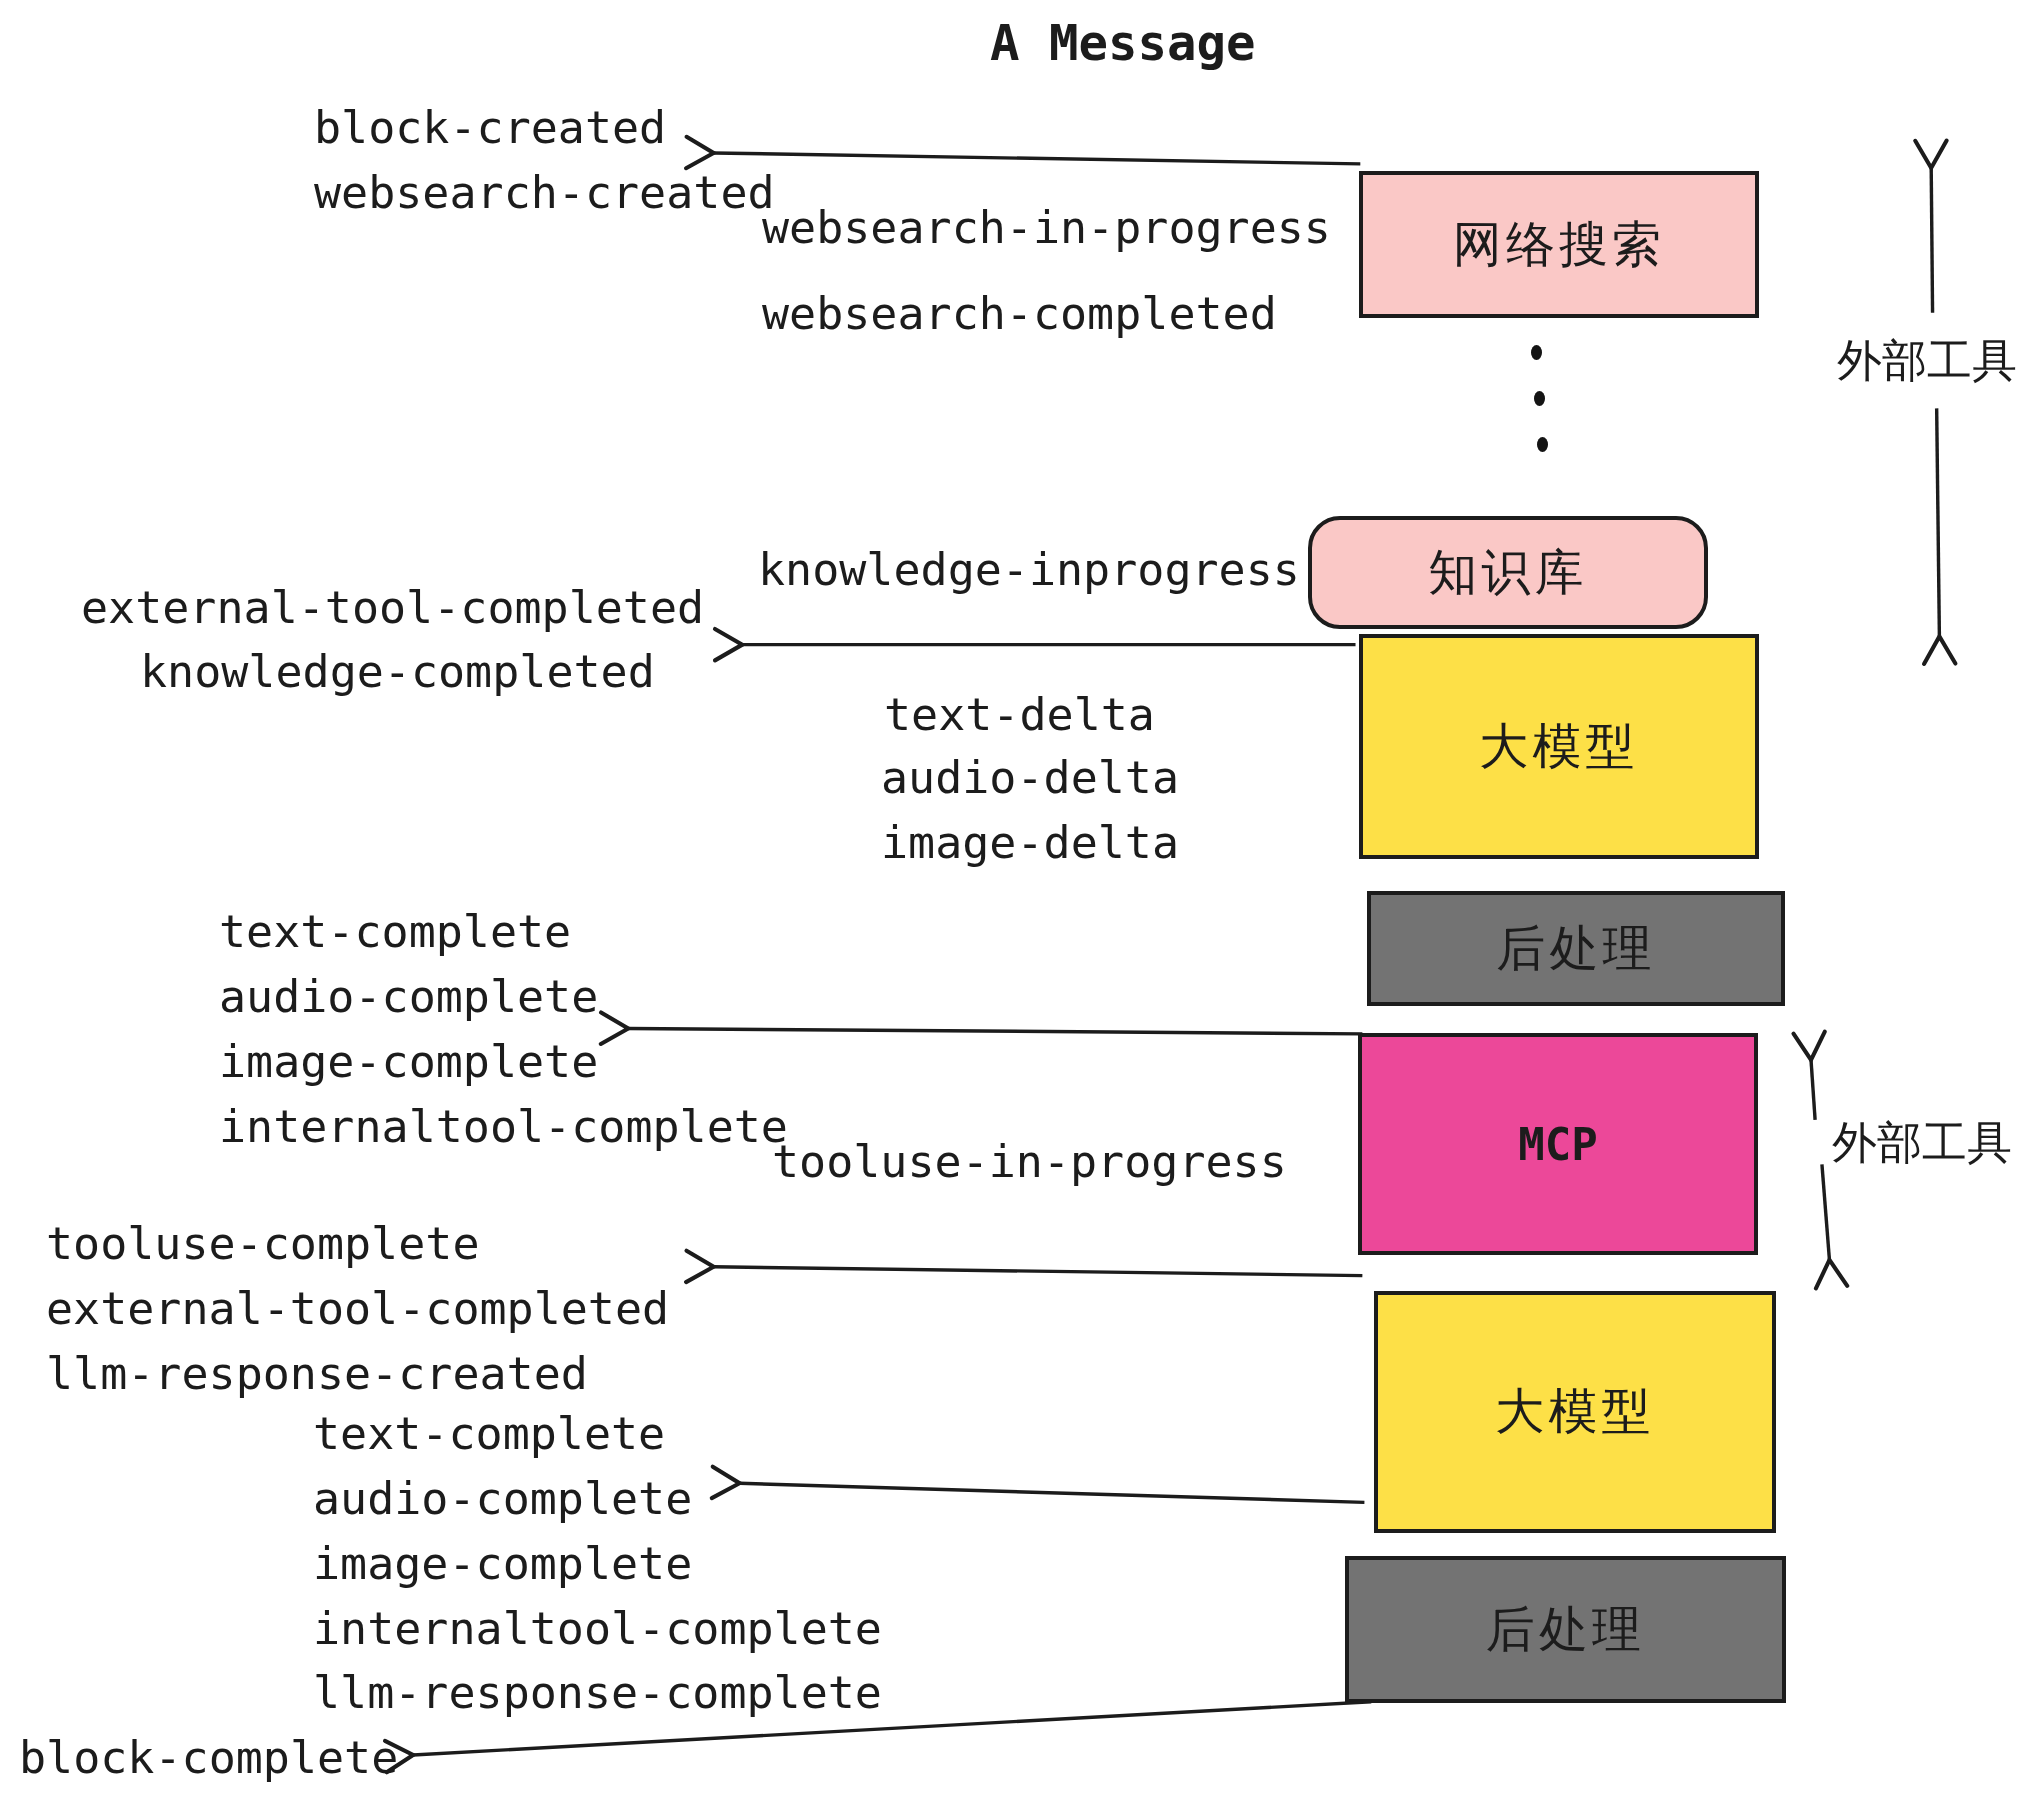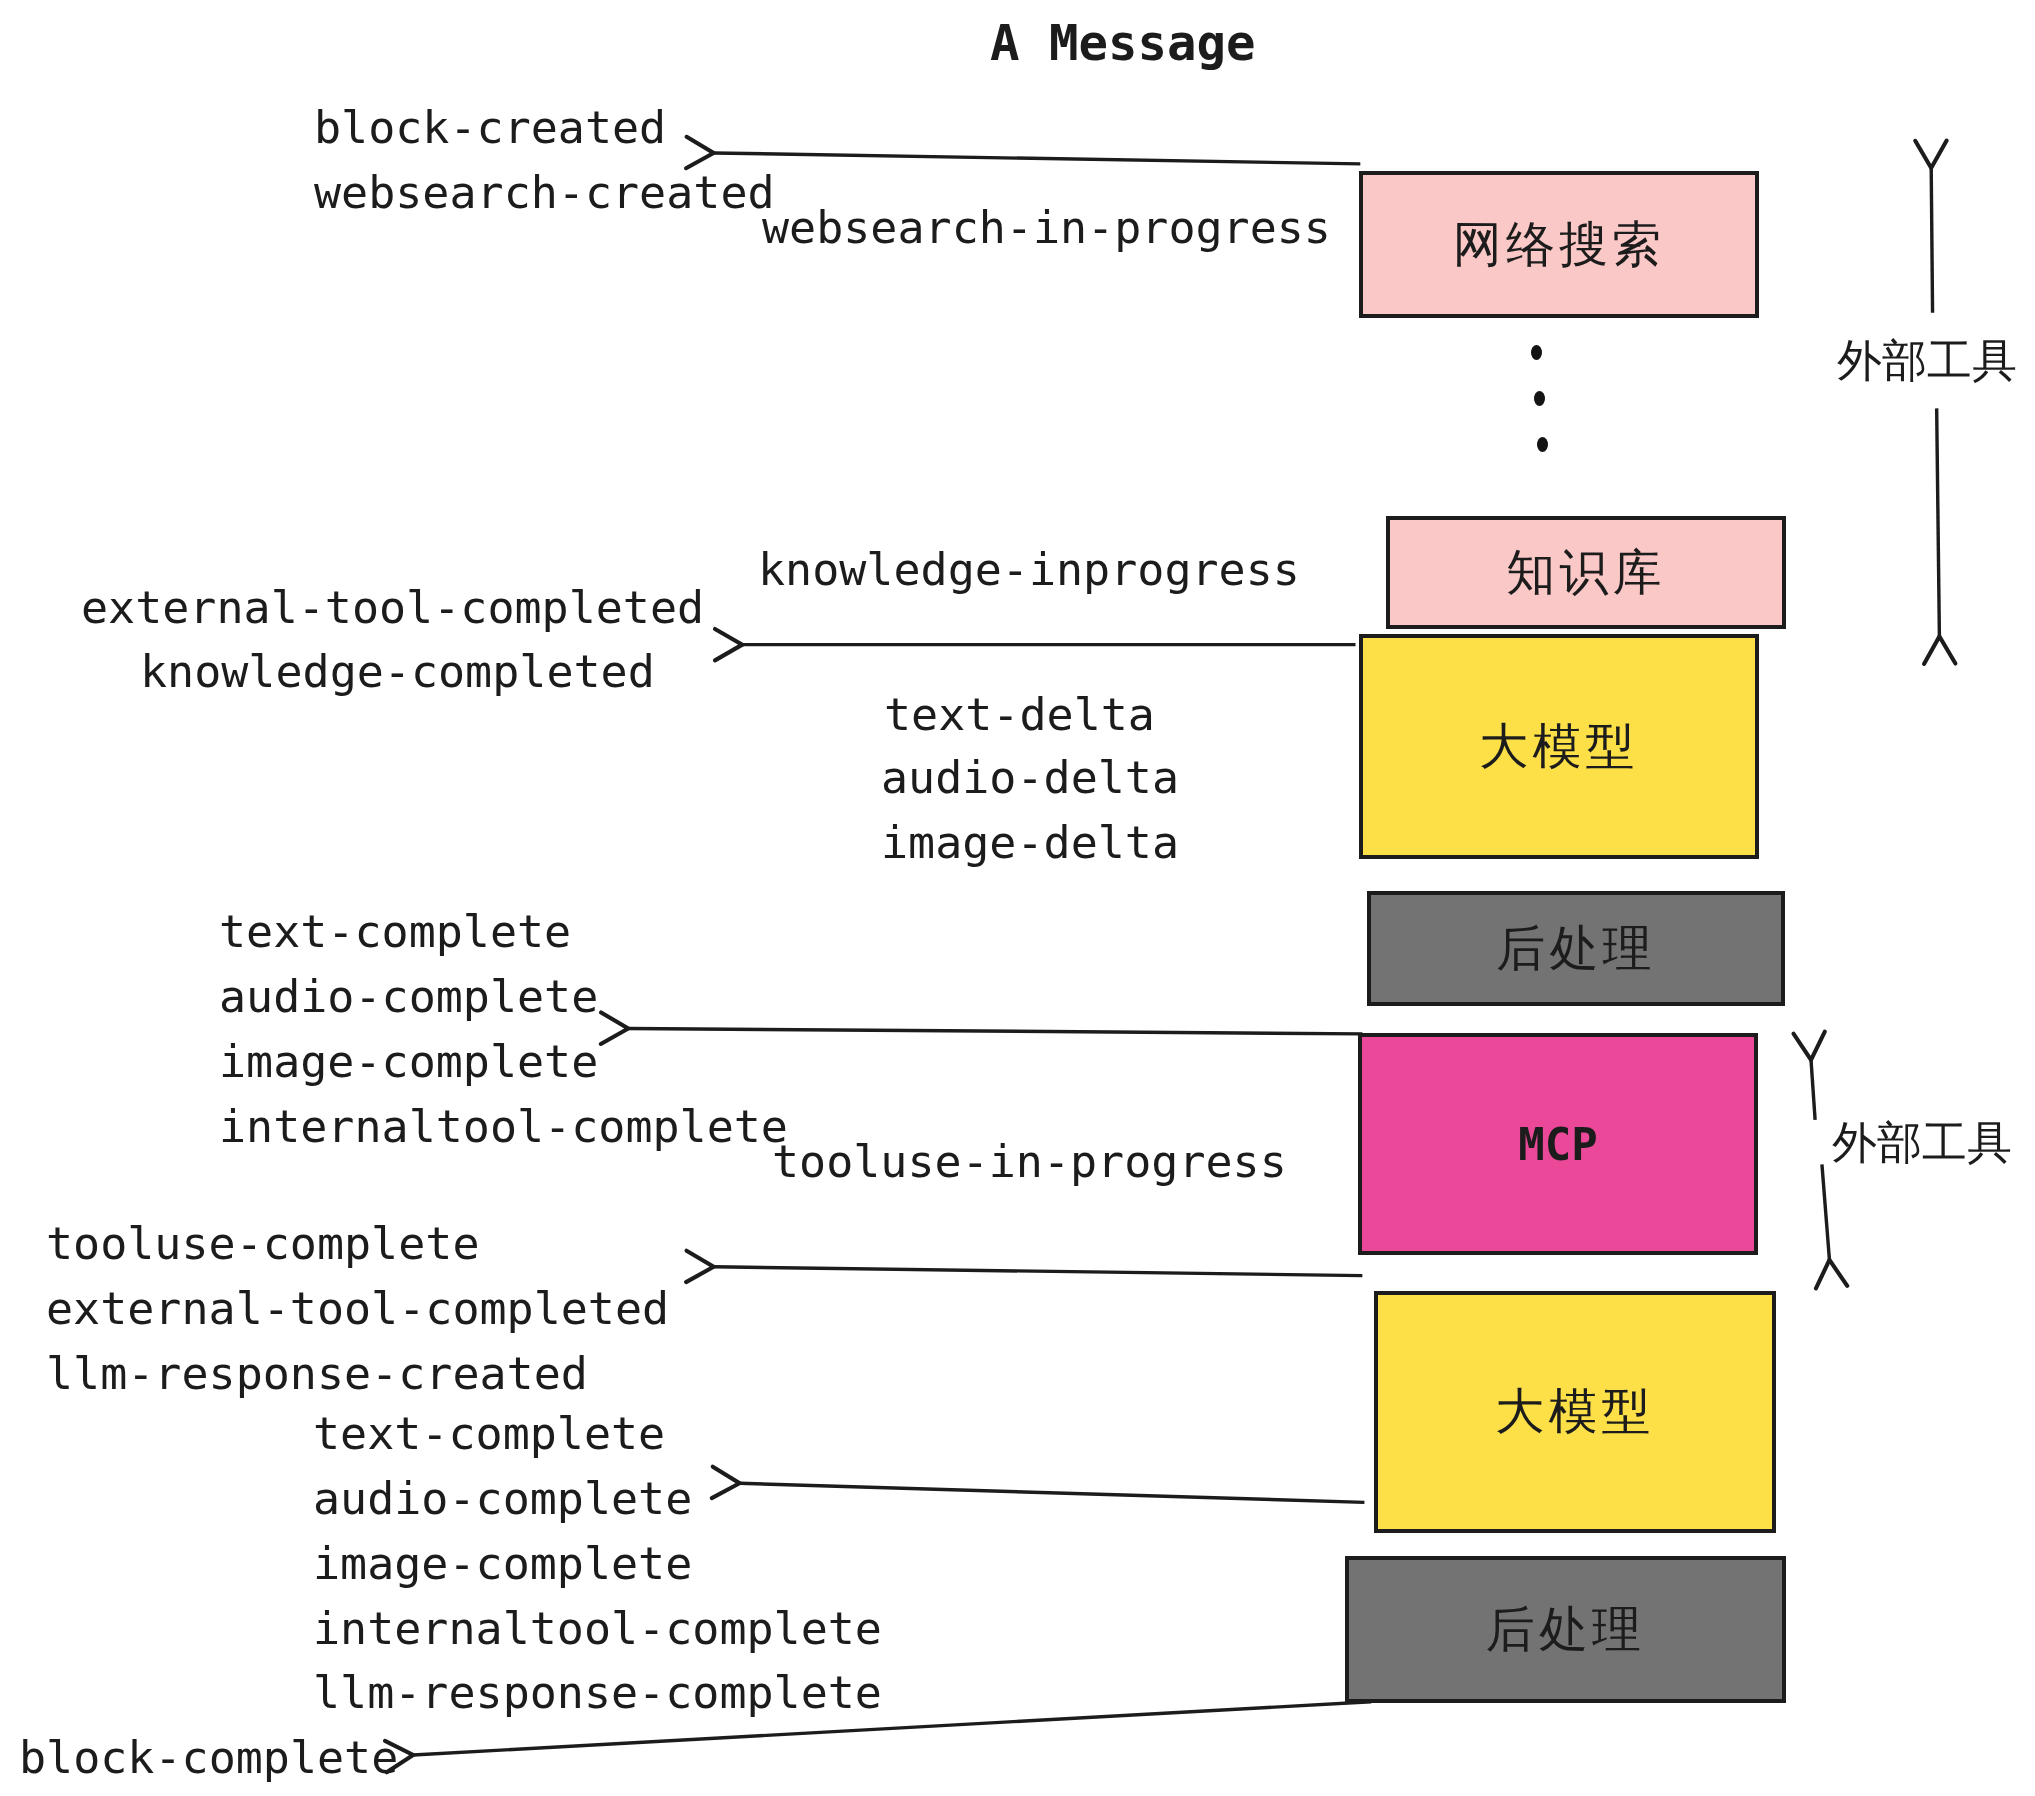--- a/index.html
+++ b/index.html
@@ -41,20 +41,21 @@
 </head>
 <body>
 
 <div class="canvas">
 
   <div class="title" style="left:990px;top:15px;">A Message</div>
 
   <div class="ev" style="left:314px;top:101px;">block-created</div>
   <div class="ev" style="left:314px;top:166px;">websearch-created</div>
   <div class="ev" style="left:762px;top:201px;">websearch-in-progress</div>
+  <div class="ev" style="left:762px;top:287px;">websearch-completed</div>
   <div class="ev" style="left:758px;top:543px;">knowledge-inprogress</div>
   <div class="ev" style="left:81px;top:581px;">external-tool-completed</div>
   <div class="ev" style="left:140px;top:645px;">knowledge-completed</div>
 
   <div class="ev" style="left:884px;top:688px;">text-delta</div>
   <div class="ev" style="left:881px;top:751px;">audio-delta</div>
   <div class="ev" style="left:881px;top:816px;">image-delta</div>
 
   <div class="ev" style="left:219px;top:905px;">text-complete</div>
   <div class="ev" style="left:219px;top:970px;">audio-complete</div>
@@ -76,21 +77,21 @@
   <div class="ev" style="left:19px;top:1731px;">block-complete</div>
 
   <div class="box box-pink" style="left:1359px;top:171px;width:400px;height:147px;">
     <span class="box-label">网络搜索</span>
   </div>
 
   <div class="dot" style="left:1531px;top:345px;"></div>
   <div class="dot" style="left:1534px;top:391px;"></div>
   <div class="dot" style="left:1537px;top:437px;"></div>
 
-  <div class="box box-pink" style="left:1386px;top:516px;width:400px;height:113px;">
+  <div class="box box-pink" style="left:1308px;top:516px;width:400px;height:113px;border-radius:32px;">
     <span class="box-label">知识库</span>
   </div>
 
   <div class="box box-green" style="left:1359px;top:634px;width:400px;height:225px;">
     <span class="box-label">大模型</span>
   </div>
 
   <div class="box box-white" style="left:1367px;top:891px;width:418px;height:115px;">
     <span class="box-label">后处理</span>
   </div>

